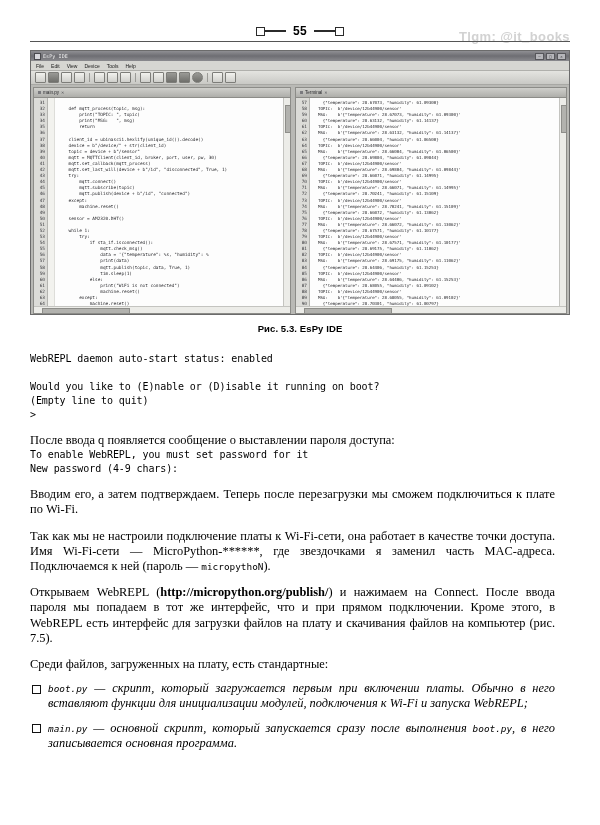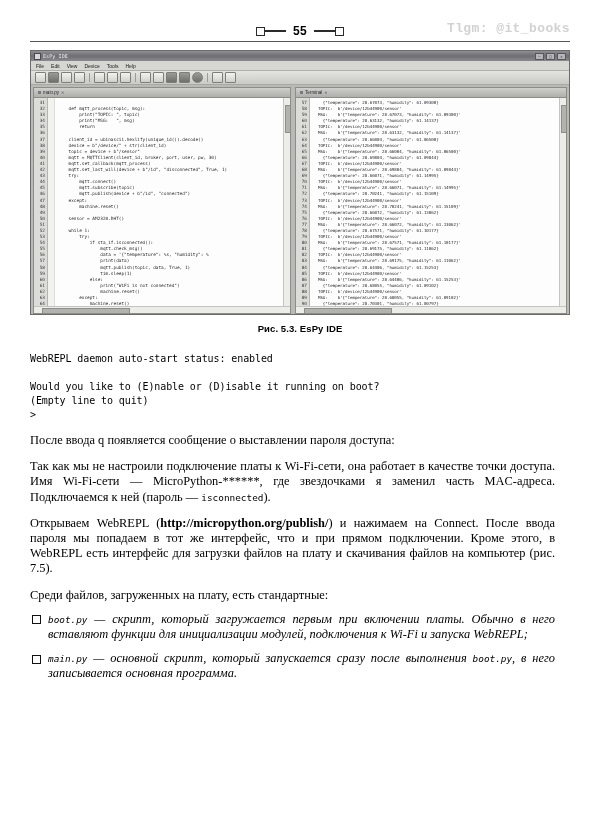--- a/index.html
+++ b/index.html
@@ -60,22 +60,22 @@
     font-family: "Liberation Sans", sans-serif;
     font-weight: bold;
     font-size: 12px;
     padding: 0 7px;
     letter-spacing: .3px;
     line-height: 1;
   }
   .watermark {
     position: absolute;
     right: 0;
-    top: 9px;
-    font-family: Liberation Mono, monospace;
+    top: 17px;
+    font-family: Liberation Sans, sans-serif;
     font-size: 13px;
     font-weight: bold;
     color: #d2d2d2;
     letter-spacing: .4px;
     white-space: nowrap;
   }
 
   
   .figure {
     position: absolute;
@@ -584,23 +584,26 @@
 <div class="content">
 
   <pre class="code-block">WebREPL daemon auto-start status: enabled
 
 Would you like to (E)nable or (D)isable it running on boot?
 (Empty line to quit)
 &gt;</pre>
 
   <p class="para">После ввода q появляется сообщение о выставлении пароля доступа:</p>
 
-
-
-  <p class="para"><span>Так как мы не настроили подключение платы к Wi-Fi-сети, она работает в качестве точки доступа. Имя Wi-Fi-сети — MicroPython-******, где звездочками я заменил часть MAC-адреса. Подключаемся к ней (пароль — </span><span class="mono-inline">isconnected</span><span>).</span></p>
+  <pre class="code-block">To enable WebREPL, you must set password for it
+New password (4-9 chars):</pre>
+
+  <p class="para">Вводим его, а затем подтверждаем. Теперь после перезагрузки мы сможем подключиться к плате по Wi-Fi.</p>
+
+  <p class="para"><span>Так как мы не настроили подключение платы к Wi-Fi-сети, она работает в качестве точки доступа. Имя Wi-Fi-сети — MicroPython-******, где звездочками я заменил часть MAC-адреса. Подключаемся к ней (пароль — </span><span class="mono-inline">micropythoN</span><span>).</span></p>
 
   <p class="para"><span>Открываем WebREPL (</span><span class="bold-link">http://micropython.org/publish/</span><span>) и нажимаем на Connect. После ввода пароля мы попадаем в тот же интерфейс, что и при прямом подключении. Кроме этого, в WebREPL есть интерфейс для загрузки файлов на плату и скачивания файлов на компьютер (рис. 7.5).</span></p>
 
   <p class="para">Среди файлов, загруженных на плату, есть стандартные:</p>
 
   <ul class="bullets">
     <li>
       <span class="sq"></span><span class="mono-inline">boot.py</span><span> — скрипт, который загружается первым при включении платы. Обычно в него вставляют функции для инициализации модулей, подключения к Wi-Fi и запуска WebREPL;</span>
     </li>
     <li>

